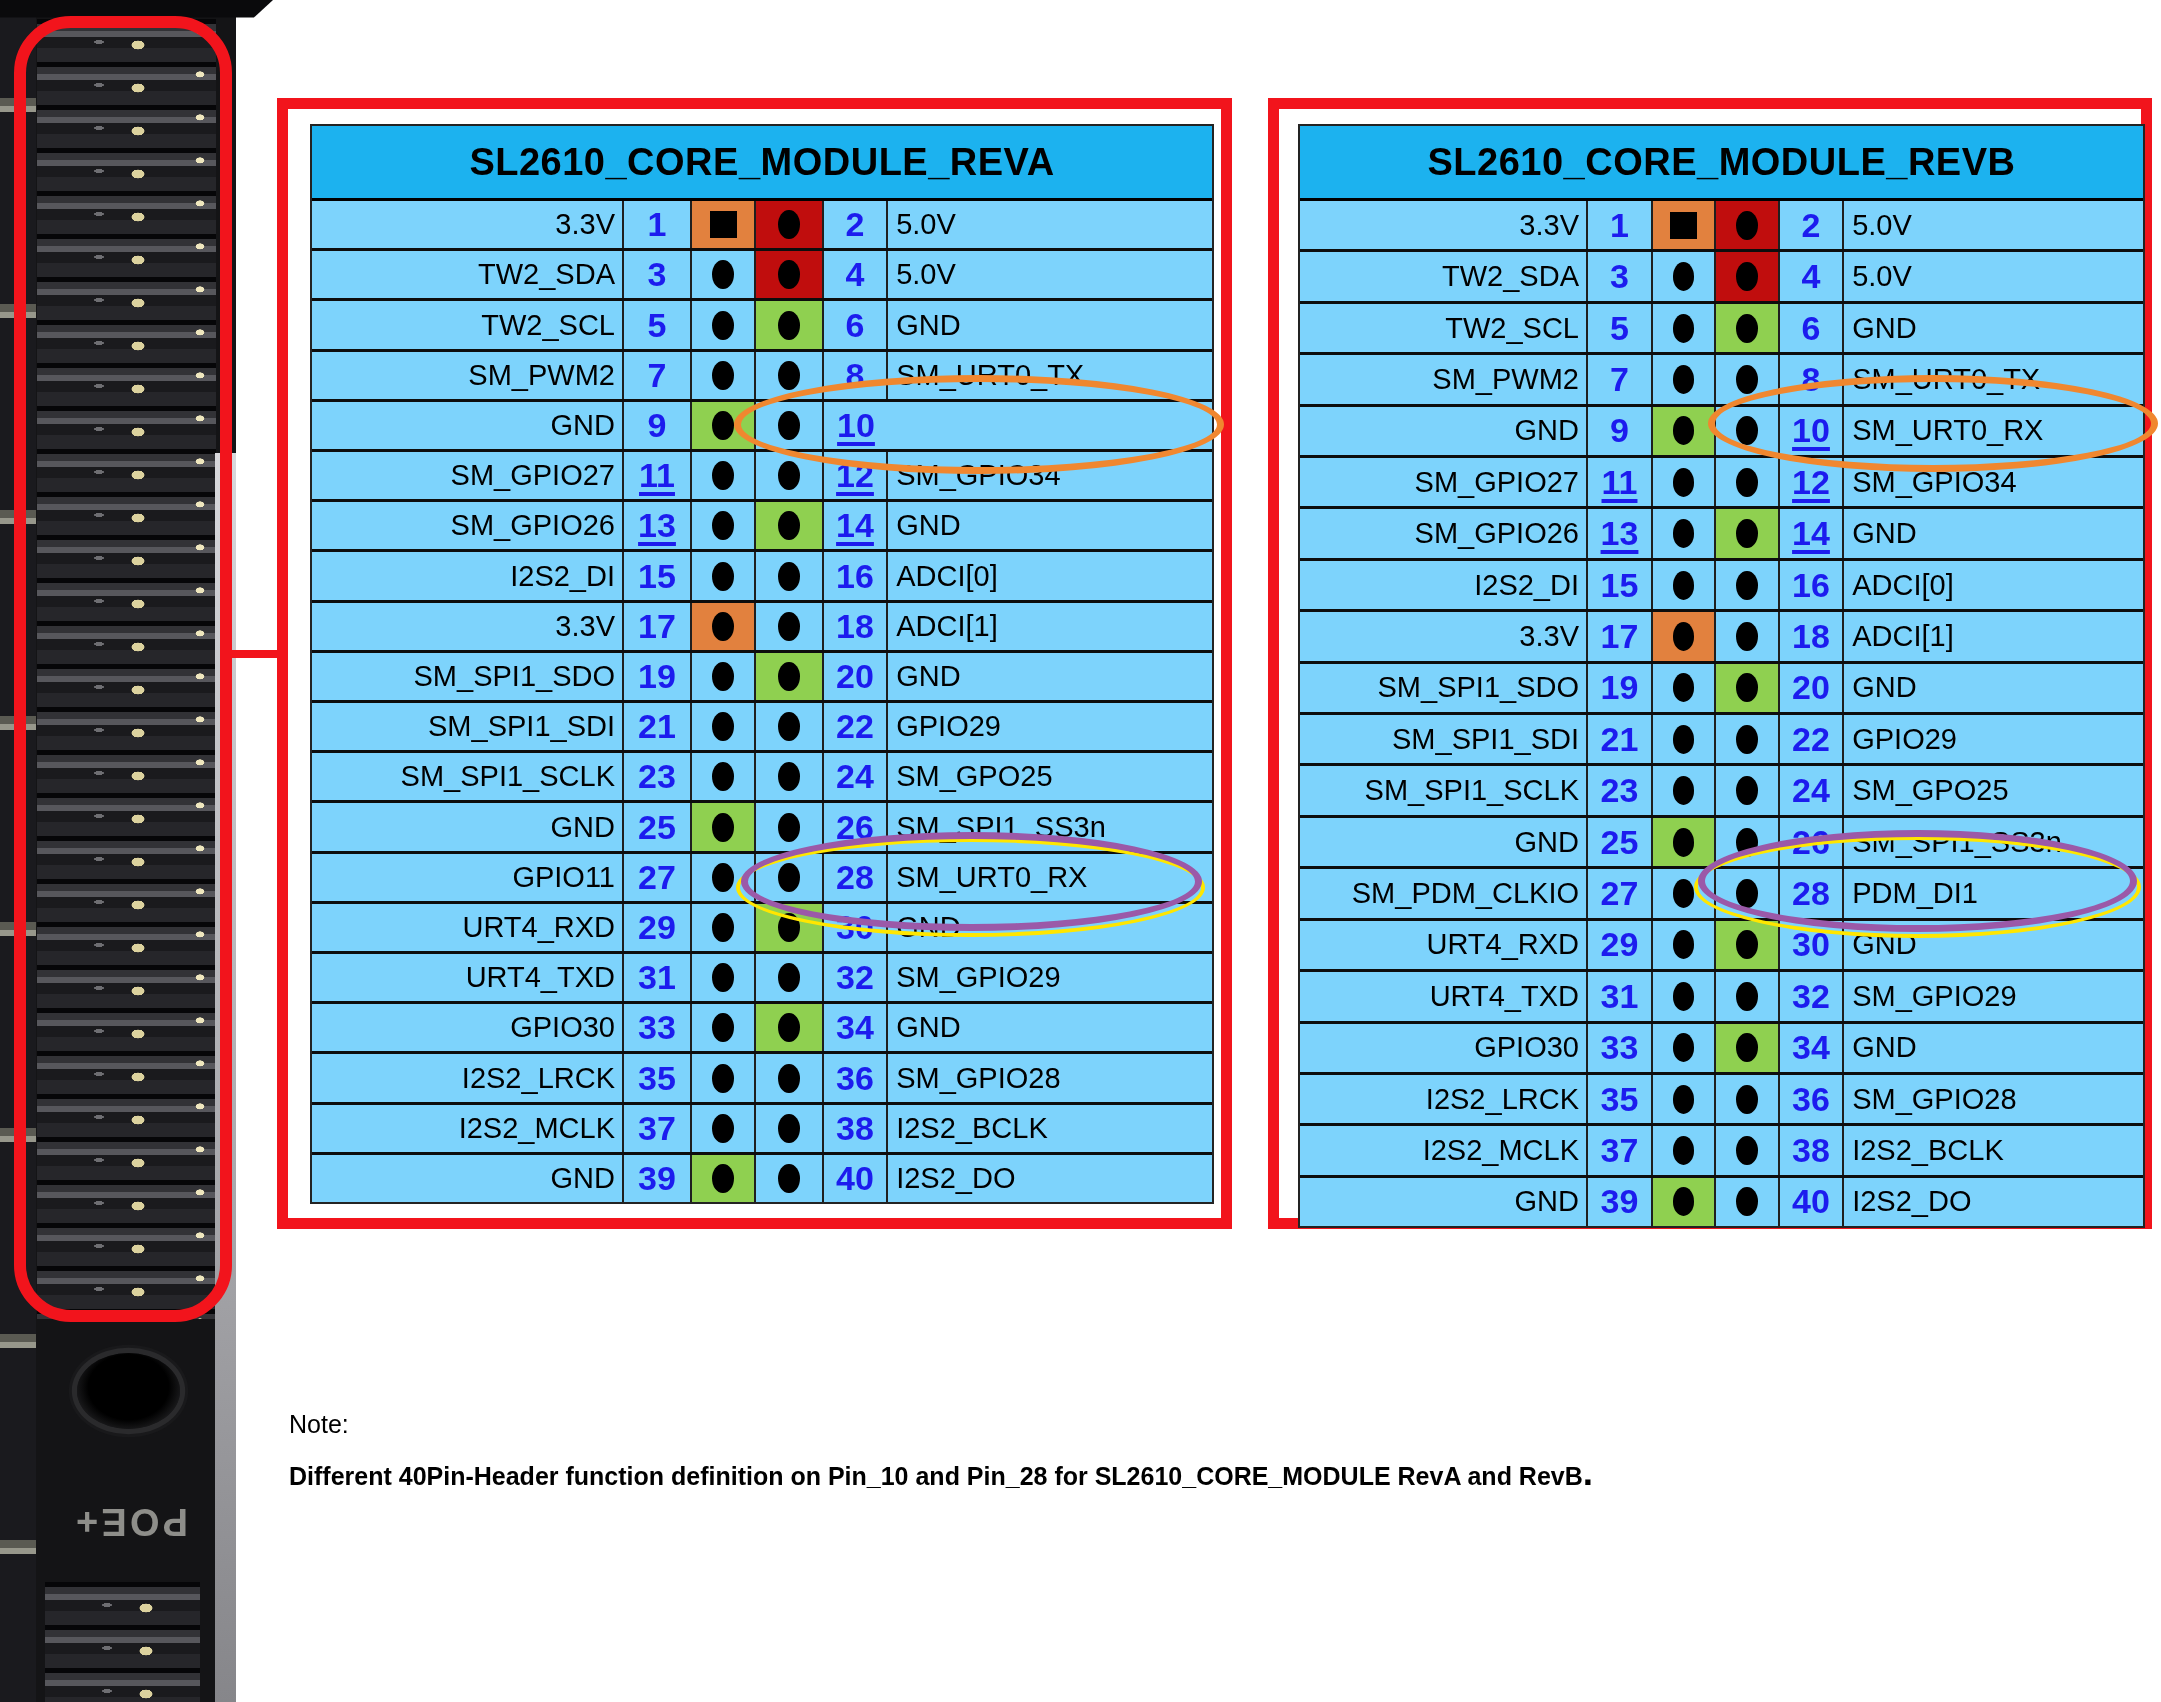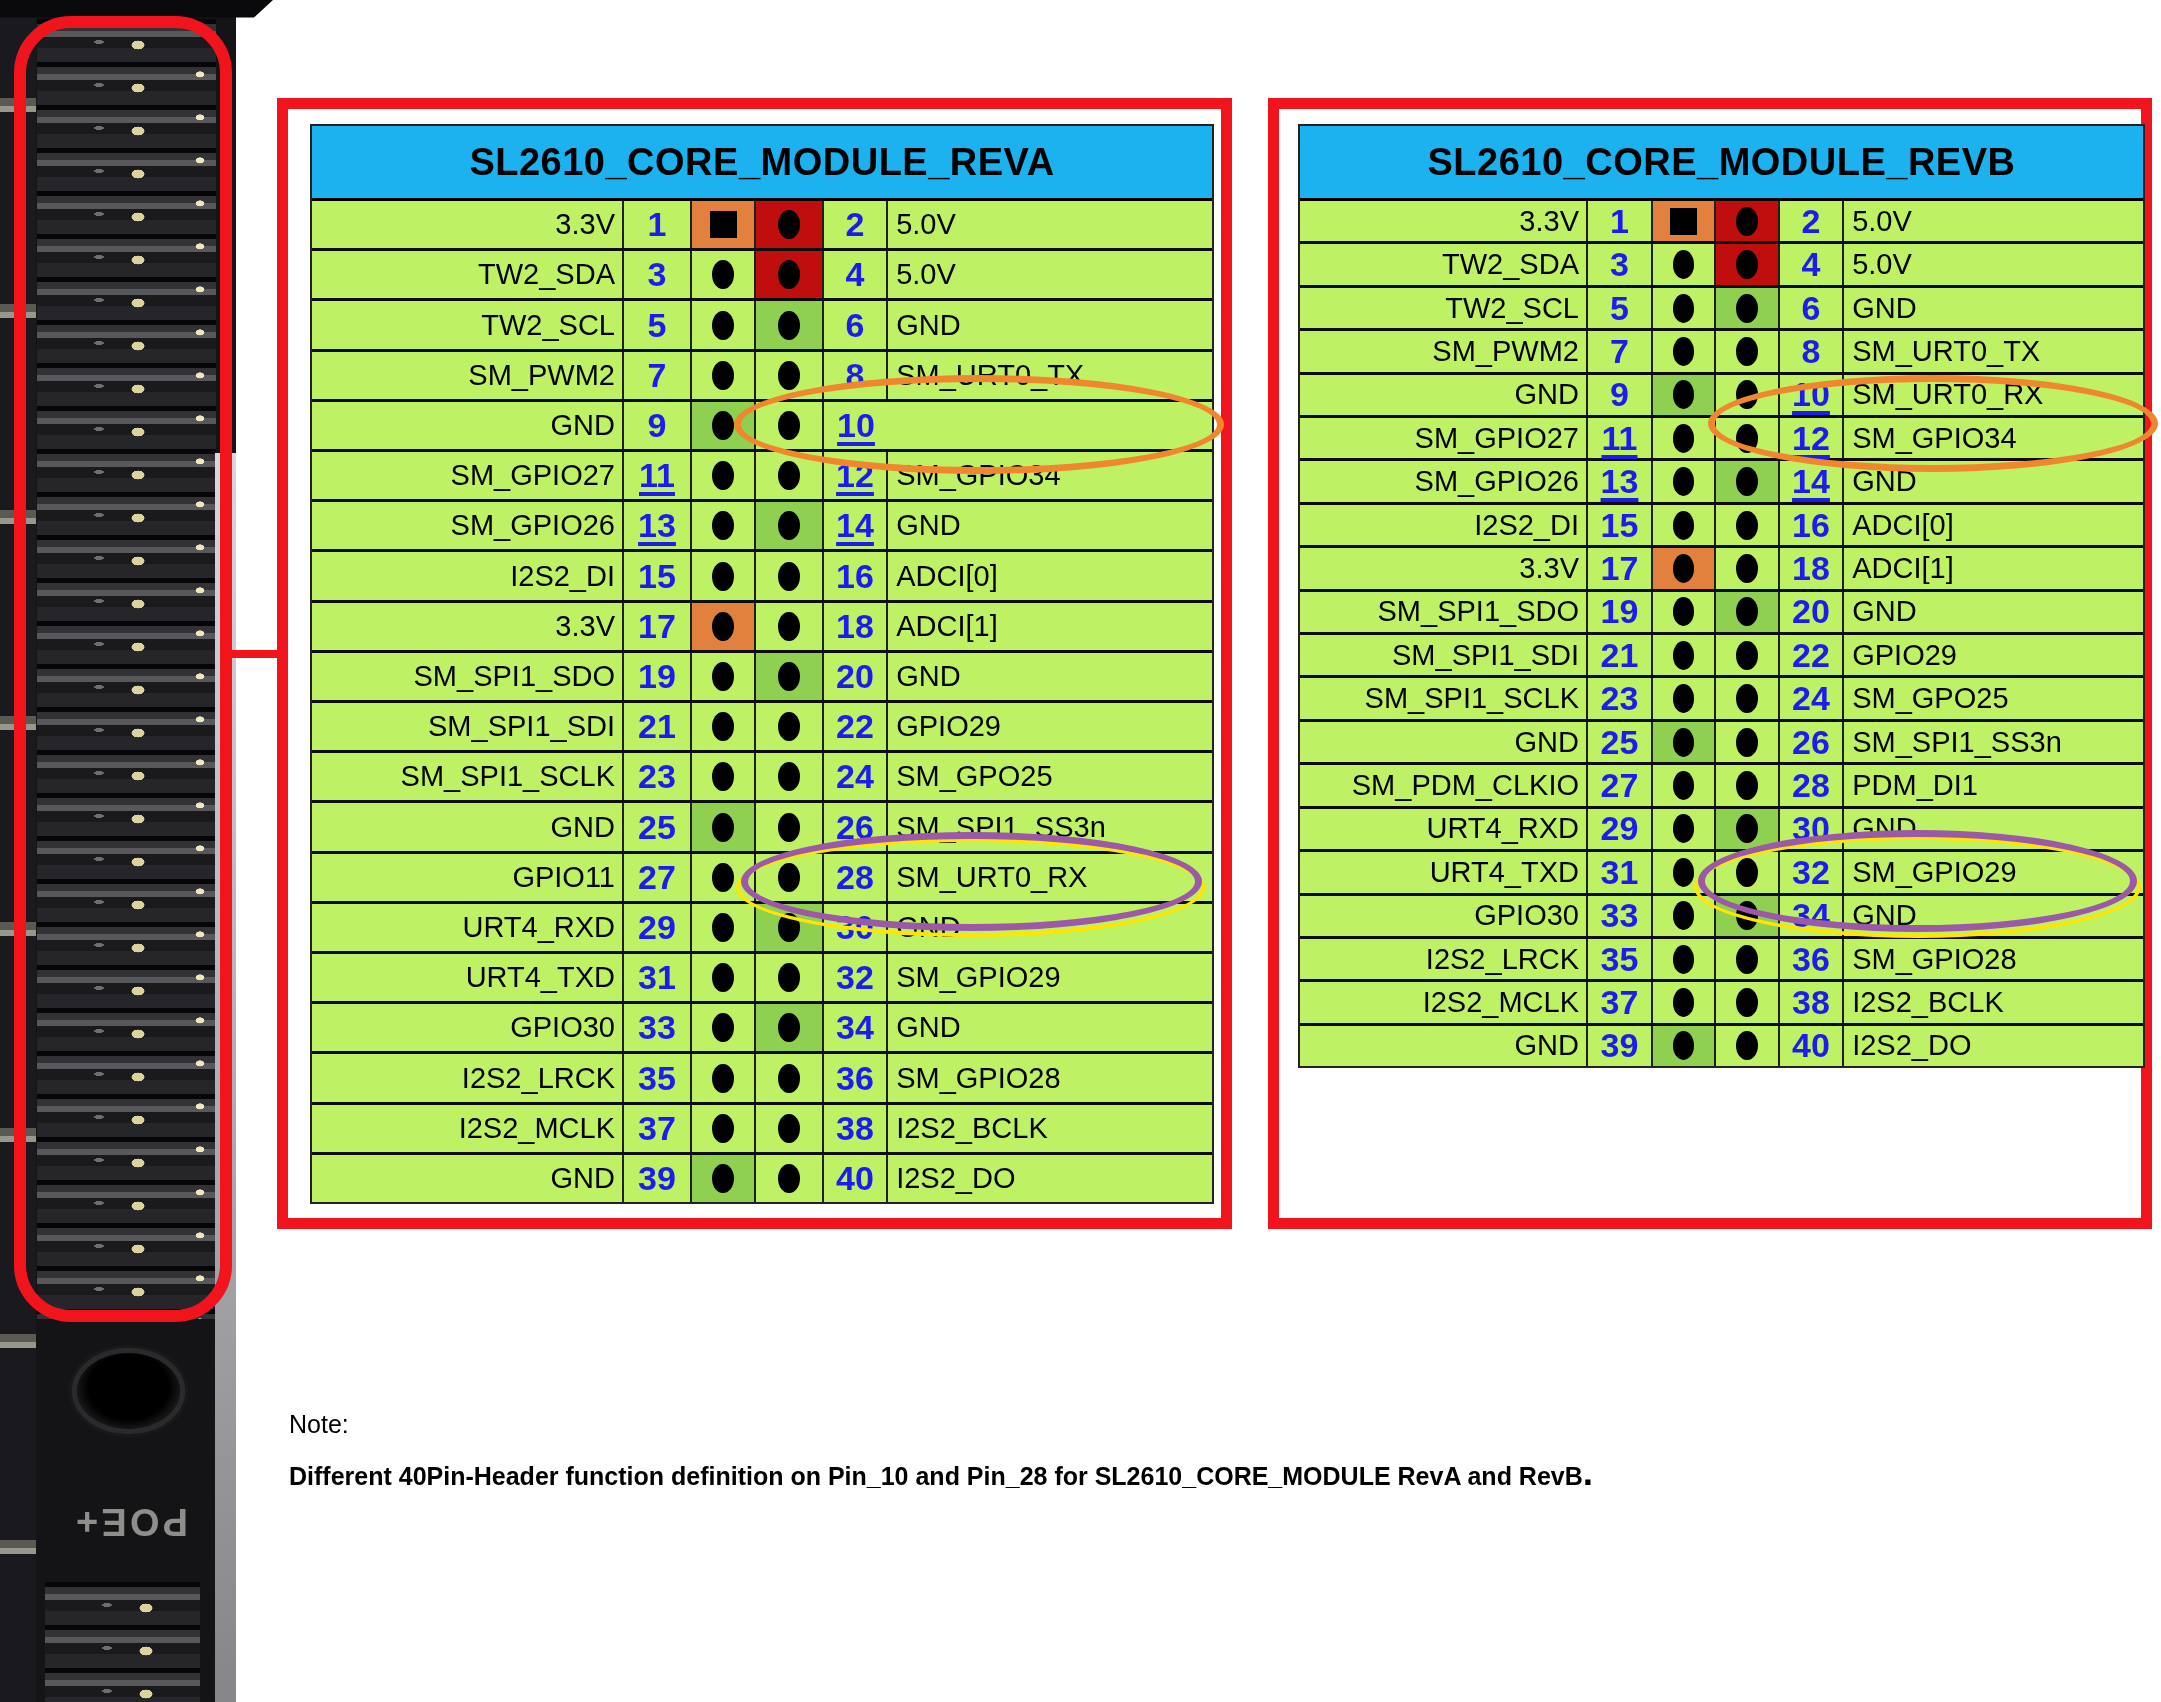--- a/index.html
+++ b/index.html
@@ -32,24 +32,24 @@
   .photo-outline{position:absolute;left:14.4px;top:15.5px;width:218px;height:1306px;box-sizing:border-box;
         border:12.4px solid var(--box-red);border-radius:57px;}
   .callout-line{position:absolute;left:230px;top:650px;width:48px;height:8.2px;background:var(--box-red);}
 
   
   .redbox{position:absolute;box-sizing:border-box;border:11.3px solid var(--box-red);background:#fff;}
   .redbox.reva{left:277px;top:98px;width:955px;height:1131px;}
   .redbox.revb{left:1268px;top:98px;width:884px;height:1131px;}
 
   
-  .pintable{position:absolute;box-sizing:border-box;background:#bef264;border:2.6px solid #232323;
+  .pintable{position:absolute;box-sizing:border-box;background:#7dd3fc;border:2.6px solid #232323;
             display:flex;flex-direction:column;}
   .pintable.reva{left:310px;top:124px;width:904px;height:1080px;--cols:312px 68px 64px 68px 64px 1fr;}
-  .pintable.revb{left:1298px;top:124px;width:847px;height:944px;--cols:288px 65px 63px 64px 64px 1fr;}
+  .pintable.revb{left:1298px;top:124px;width:847px;height:1104px;--cols:288px 65px 63px 64px 64px 1fr;}
   .thead{flex:0 0 72px;background:var(--table-header-bg);border-bottom:3.6px solid #000;
          display:flex;align-items:center;justify-content:center;
          font-size:38px;font-weight:700;color:#000;letter-spacing:0.5px;}
   .rows{flex:1;display:flex;flex-direction:column;}
   .prow{flex:1;display:grid;grid-template-columns:var(--cols);border-bottom:3.1px solid #0d0d0d;}
   .prow:last-child{border-bottom:none;}
   .cell{border-right:2.1px solid #1f1f1f;display:flex;align-items:center;justify-content:center;
         overflow:visible;white-space:nowrap;}
   .cell:last-child{border-right:none;}
   .sig{font-size:29px;color:#000;}

